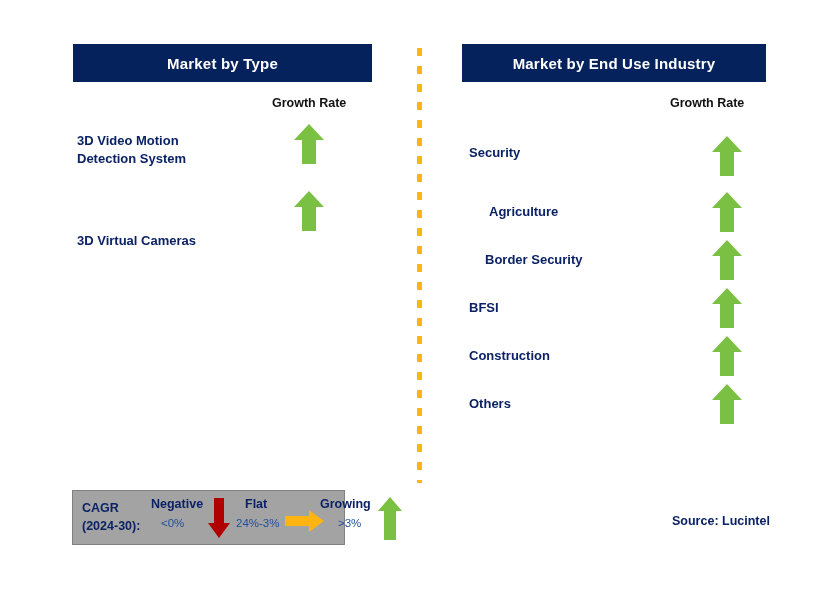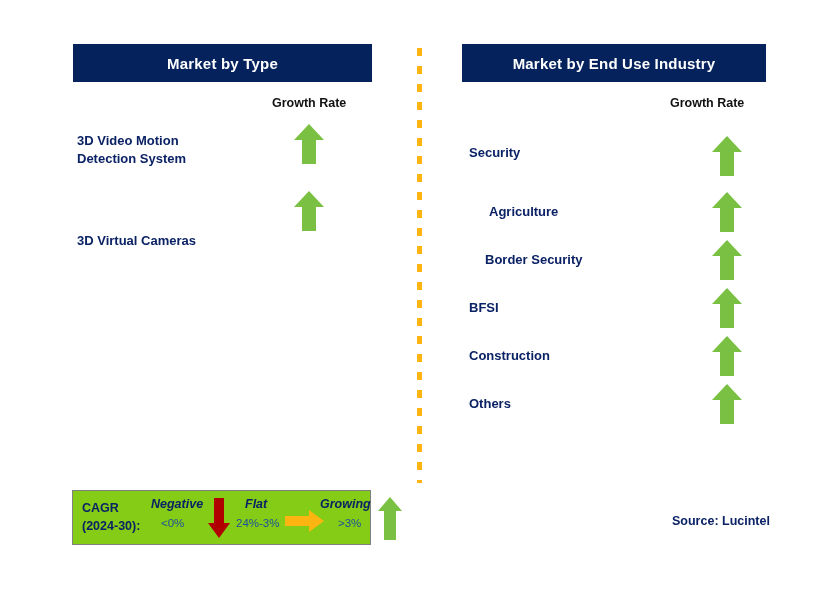--- a/index.html
+++ b/index.html
@@ -71,42 +71,41 @@
     top: 48px;
     width: 5px;
     height: 435px;
   }
 
   
   #legend-box {
     position: absolute;
     left: 72px;
     top: 490px;
-    width: 299px;
+    width: 273px;
     height: 55px;
     border: 1.5px solid #808080;
-    background: #84cc16;
+    background: #a3a3a3;
     box-sizing: border-box;
   }
   .legend-cagr {
     position: absolute;
     left: 9px;
     top: 8px;
     font-size: 12.5px;
     font-weight: bold;
     color: #0b2265;
     line-height: 1.45;
     white-space: pre-line;
   }
   .legend-group { position: absolute; }
   .legend-title {
     position: absolute;
     font-size: 12.5px;
     font-weight: bold;
-    font-style: italic;
     color: #0b2265;
     white-space: nowrap;
   }
   .legend-value {
     position: absolute;
     font-size: 11.5px;
     color: #1f4e9c;
     white-space: nowrap;
   }
   .legend-icon { position: absolute; }

